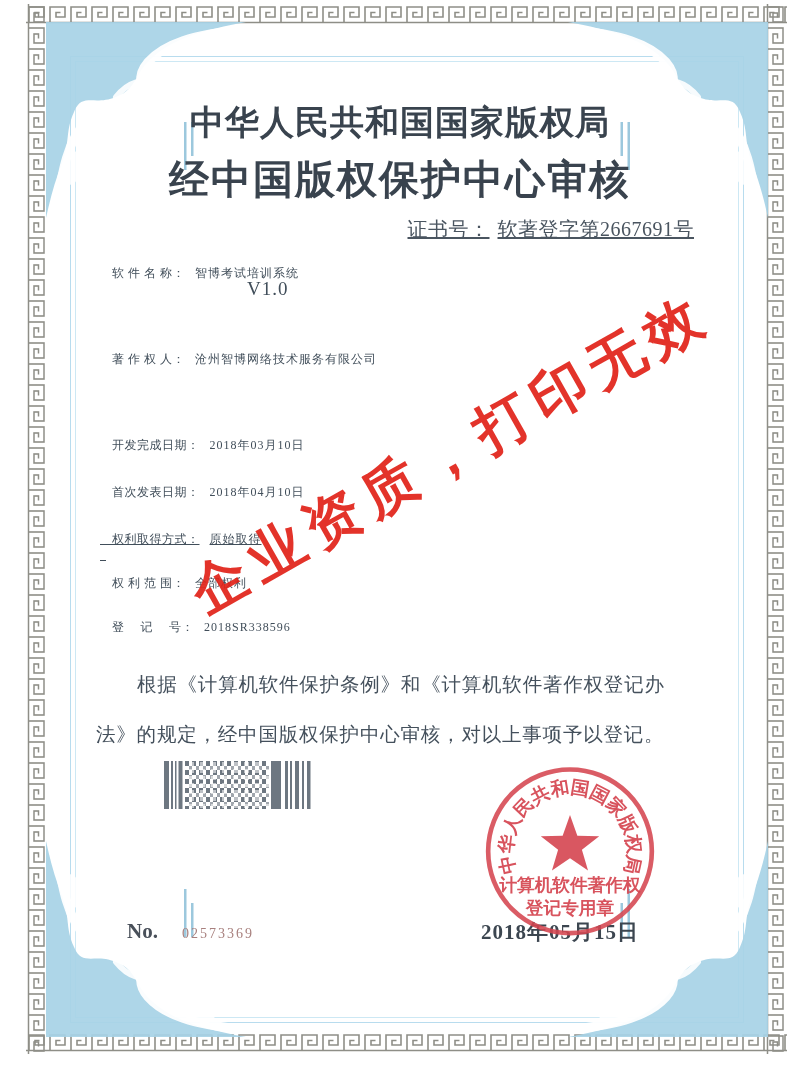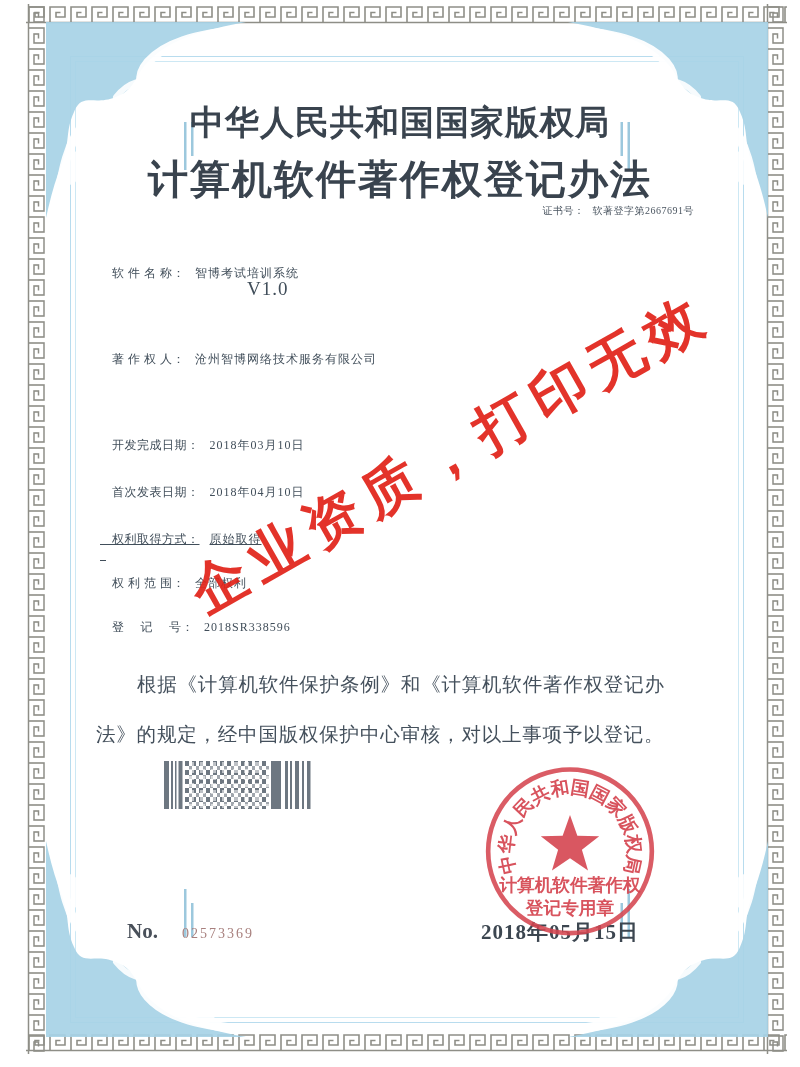--- a/index.html
+++ b/index.html
@@ -30,22 +30,22 @@
   
   .authority{
     position:absolute; left:0; top:100px; width:100%; text-align:center;
     font-size:34px; font-weight:700; letter-spacing:1px; color:#39434e; z-index:3;
   }
   .cert-title{
     position:absolute; left:0; top:152px; width:100%; text-align:center;
     font-size:40px; font-weight:700; letter-spacing:2px; color:#39434e; z-index:3;
   }
   .cert-no{
-    position:absolute; right:106px; top:204px; font-size:10px; color:#4a5560;
-    letter-spacing:.5px; z-index:3;
+    position:absolute; right:106px; top:216px; font-size:20px; color:#4a5560;
+    letter-spacing:.5px; z-index:3;text-decoration:underline;
   }
   .cert-no .val{margin-left:8px;}
   .field{position:absolute; left:100px; font-size:12px; z-index:3; white-space:pre;}
   .field .label{letter-spacing:.5px;}
   .field .value{margin-left:10px; letter-spacing:1px;}
   .f0{top:250px;} .f0b{position:absolute; left:247px; top:278px; font-size:19px; z-index:3; letter-spacing:1px;}
   .f1{top:336px;text-align:center;} .f2{top:422px;} .f3{top:469px;} .f4{top:516px;text-decoration:underline;} .f5{top:560px;} .f6{top:604px;}
   .statement{
     position:absolute; left:96px; top:660px; width:608px; font-size:19.5px;
     line-height:50px; text-indent:2.1em; letter-spacing:.8px; z-index:3; color:#44505c;
@@ -116,21 +116,21 @@
       <use href="#cornerArt"></use>
     </svg>
   <svg class="corner corner-bl" viewBox="0 0 205 205">
       <use href="#cornerArt"></use>
     </svg>
   <svg class="corner corner-br" viewBox="0 0 205 205">
       <use href="#cornerArt"></use>
     </svg>
 
   <div class="authority">中华人民共和国国家版权局</div>
-  <div class="cert-title">计算机软件著作权登记办法</div>
+  <div class="cert-title">经中国版权保护中心审核</div>
 
   <div class="cert-no">
     <span>证书号：</span><span class="val">软著登字第2667691号</span>
   </div>
 
   <div class="field f0">
     <span class="label">软 件 名 称：</span><span class="value">智博考试培训系统</span>
   </div>
   <div class="f0b">V1.0</div>
 

